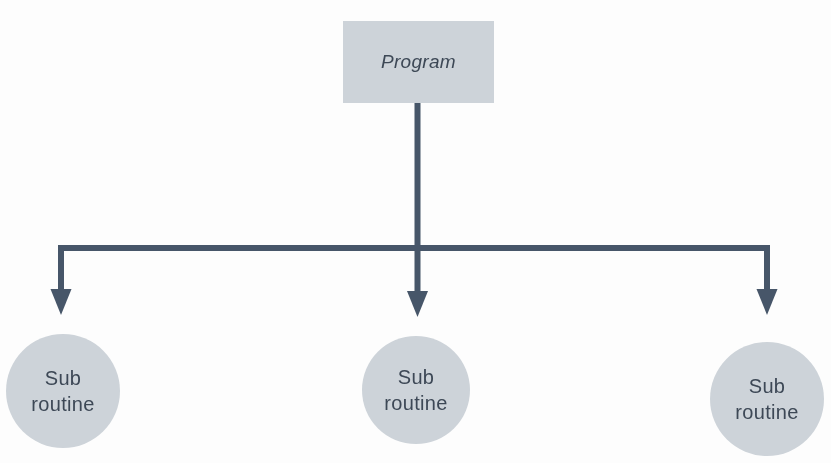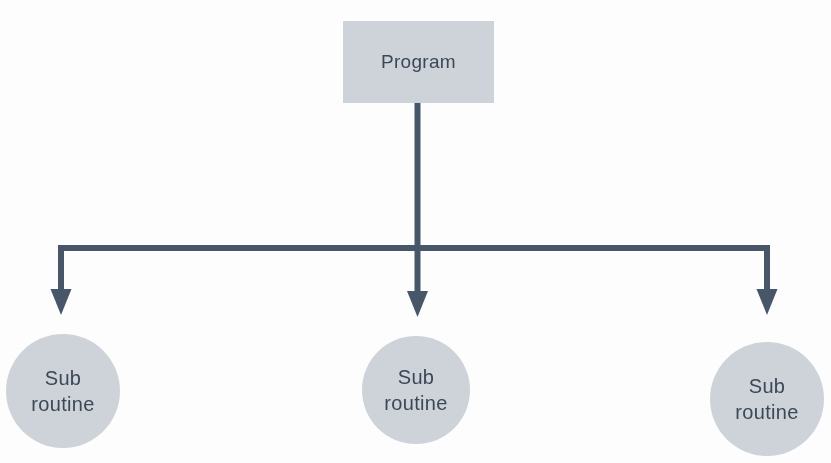--- a/index.html
+++ b/index.html
@@ -42,20 +42,21 @@
     justify-content: center;
     text-align: center;
     background: var(--shape-fill);
     color: var(--text);
     letter-spacing: 0.3px;
   }
   .node-rect {
     left: 343px; top: 21px;
     width: 151px; height: 82px;
     font-size: 19px;
+    font-style: italic;
   }
   .node-circle {
     border-radius: 50%;
     font-size: 20px;
     line-height: 1.32;
   }
   .node-circle .label { width: 80px; }
   .circle-left  { left: 6px;   top: 334px; width: 114px; height: 114px; }
   .circle-mid   { left: 362px; top: 336px; width: 108px; height: 108px; }
   .circle-right { left: 710px; top: 342px; width: 114px; height: 114px; }

